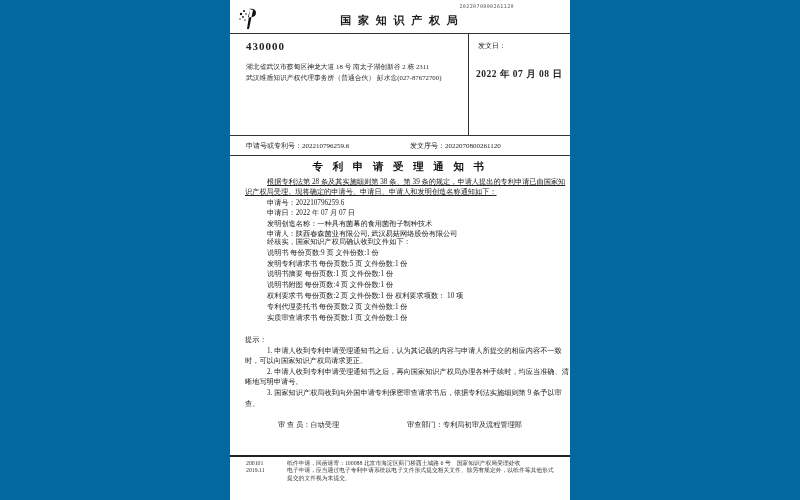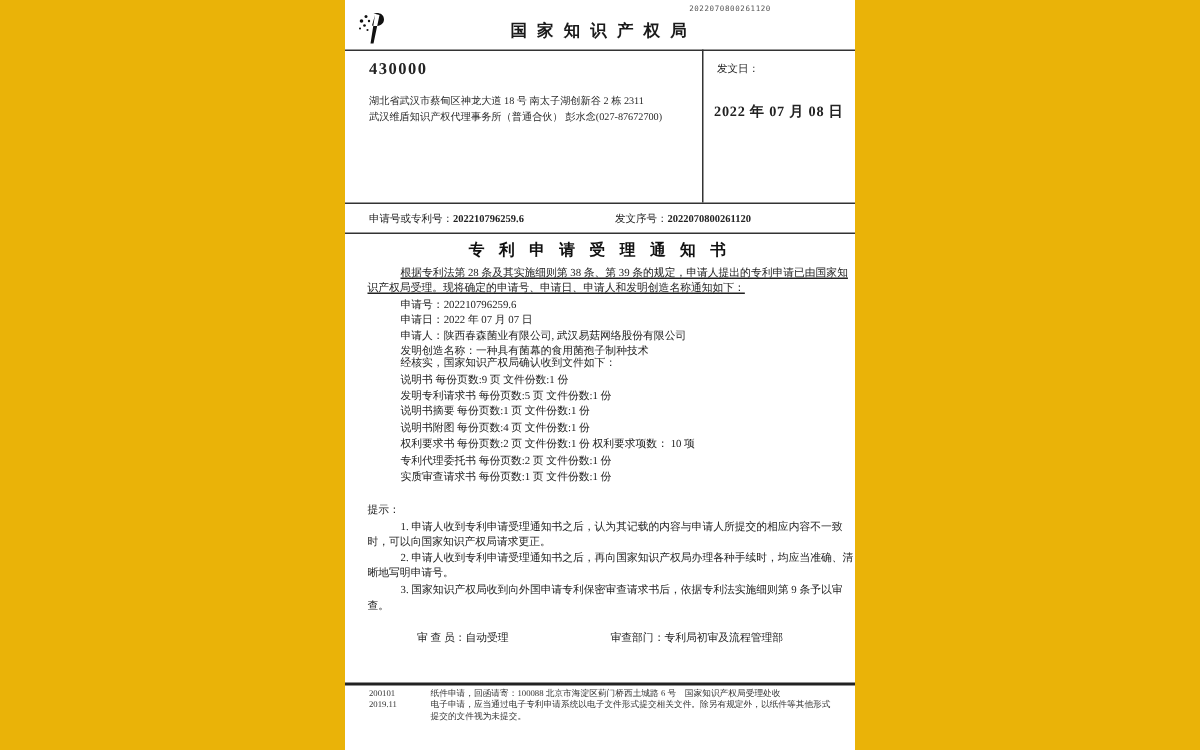--- a/index.html
+++ b/index.html
@@ -1,18 +1,18 @@
 <!DOCTYPE html>
 <html><head>
 <meta charset="utf-8">
 <style>
   * { margin:0; padding:0; box-sizing:border-box; }
   html,body { width:800px; height:500px; background:#ffffff; overflow:hidden;
     font-family:"Liberation Serif","DejaVu Serif",serif; color:#222; }
-  .stage { position:relative; width:800px; height:500px; background:#eab308; }
+  .stage { position:relative; width:800px; height:500px; background:#0369a1; }
   .doc { position:absolute; left:230px; top:0; width:340px; height:500px; background:#fff; }
 
   .barcode-no { position:absolute; top:3px; right:56px; font-size:5px; letter-spacing:.4px; color:#555;
     font-family:"DejaVu Sans Mono",monospace; }
 
   .logo { position:absolute; left:6px; top:6px; width:26px; height:25px; }
 
   .header-title { position:absolute; left:0; top:13px; width:100%; text-align:center;
     font-size:11px; font-weight:bold; letter-spacing:2px; color:#1a1a1a; }
 
@@ -26,21 +26,21 @@
   .addr { position:absolute; left:16px; font-size:6.8px; white-space:nowrap; color:#2a2a2a; }
   .addr1 { top:62px; }
   .addr2 { top:73px; }
 
   .issue-label { position:absolute; left:248px; top:41px; font-size:7px; }
   .issue-date { position:absolute; left:246px; top:68px; font-size:9.5px; font-weight:bold; letter-spacing:.5px; }
 
   .app-row { position:absolute; left:0; top:141px; width:100%; font-size:7px; }
   .app-left { position:absolute; left:16px; white-space:nowrap; }
   .app-right { position:absolute; left:180px; white-space:nowrap; }
-  .val { font-weight:bold; }
+  .val { font-weight:normal; }
 
   .doc-title { position:absolute; left:0; top:160px; width:100%; text-align:center;
     font-size:10.5px; font-weight:bold; letter-spacing:3.5px; color:#111; }
 
   .body1 { position:absolute; left:15px; top:177px; width:324px; font-size:7.2px; line-height:10.4px; color:#222; }
   .indent { text-indent:22px;text-decoration:underline; }
   .fieldline { padding-left:22px; white-space:nowrap; }
 
   .received { position:absolute; left:15px; top:237px; width:324px; font-size:7.2px; line-height:10.8px; }
   .received div { padding-left:22px; white-space:nowrap; }
@@ -100,22 +100,22 @@
     </div>
 
     <div class="rule rule-3"></div>
 
     <div class="doc-title">专 利 申 请 受 理 通 知 书</div>
 
     <div class="body1">
       <p class="indent">根据专利法第 28 条及其实施细则第 38 条、第 39 条的规定，申请人提出的专利申请已由国家知识产权局受理。现将确定的申请号、申请日、申请人和发明创造名称通知如下：</p>
       <div class="fieldline">申请号：202210796259.6</div>
       <div class="fieldline">申请日：2022 年 07 月 07 日</div>
+      <div class="fieldline">发明创造名称：一种具有菌幕的食用菌孢子制种技术</div>
       <div class="fieldline">申请人：陕西春森菌业有限公司, 武汉易菇网络股份有限公司</div>
-      <div class="fieldline">发明创造名称：一种具有菌幕的食用菌孢子制种技术</div>
     </div>
 
     <div class="received">
       <div>经核实，国家知识产权局确认收到文件如下：</div>
       <div>说明书 每份页数:9 页  文件份数:1 份</div>
       <div>发明专利请求书 每份页数:5 页  文件份数:1 份</div>
       <div>说明书摘要 每份页数:1 页  文件份数:1 份</div>
       <div>说明书附图 每份页数:4 页  文件份数:1 份</div>
       <div>权利要求书 每份页数:2 页  文件份数:1 份  权利要求项数：  10 项</div>
       <div>专利代理委托书 每份页数:2 页  文件份数:1 份</div>

